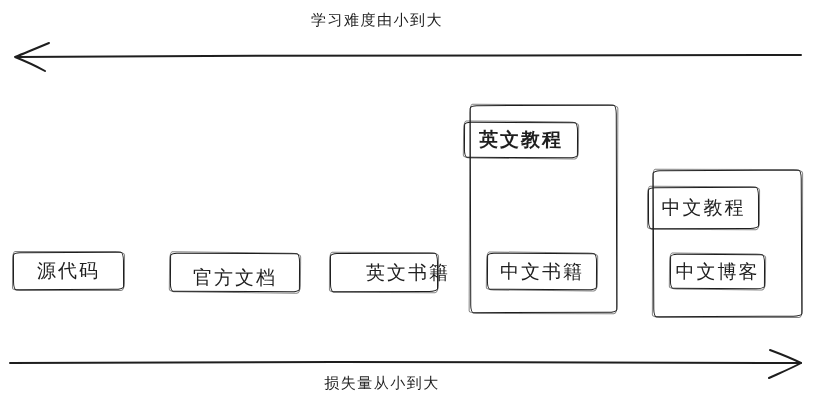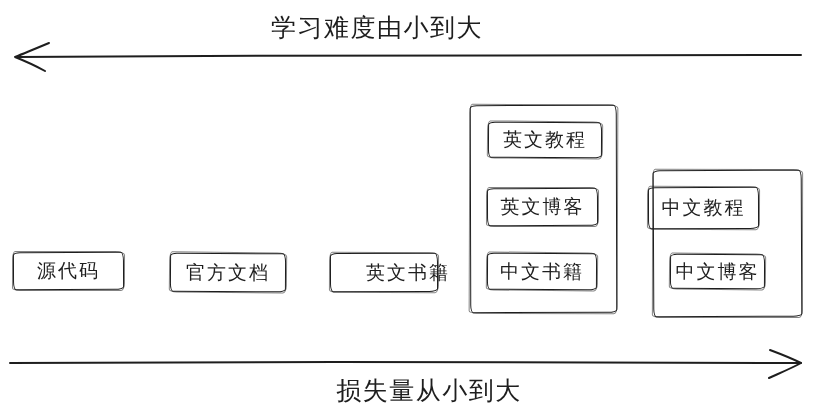--- a/index.html
+++ b/index.html
@@ -8,28 +8,28 @@
     position: relative;
     width: 813px;
     height: 414px;
     background: #ffffff;
     color: #1e1e1e;
     font-family: "Liberation Sans", "DejaVu Sans", sans-serif;
     overflow: hidden;
   }
   .axis-label {
     position: absolute;
-    font-size: 25px;
+    font-size: 15px;
     letter-spacing: 1.5px;
     white-space: nowrap;
     transform: translateX(-50%);
     color: #1e1e1e;
   }
   .axis-label.top { left: 377px; top: 11px; }
-  .axis-label.bottom { left: 382px; top: 374px; margin-left: 47px; }
+  .axis-label.bottom { left: 382px; top: 374px; }
   .arrow-svg { position: absolute; left: 0; display: block; }
   .arrow-svg.top { top: 38px; }
   .arrow-svg.bottom { top: 344px; }
   .arrow-svg path {
     stroke: #1e1e1e;
     stroke-width: 2;
     fill: none;
     stroke-linecap: round;
     stroke-linejoin: round;
   }
@@ -57,29 +57,29 @@
     letter-spacing: 2px;
     white-space: nowrap;
     color: #1e1e1e;
   }
   .rot-a { transform: rotate(-0.25deg); }
   .rot-b { transform: rotate(0.3deg); }
   .rot-c { transform: rotate(-0.15deg); }
 
   
   .box-source-code   { left: 13px;  top: 252px; width: 111px; height: 38px; }
-  .box-official-docs { left: 170px; top: 253px; width: 116px; height: 39px; }
+  .box-official-docs { left: 170px; top: 253px; width: 130px; height: 39px; align-items: flex-end; }
   .box-english-books { left: 330px; top: 253px; width: 108px; height: 39px; padding-left: 48px; }
 
   
   .group-english { left: 470px; top: 105px; width: 147px; height: 208px; }
   .group-chinese { left: 653px; top: 170px; width: 149px; height: 147px; }
 
   
-  .box-english-tutorials { left: 488px; top: 122px; width: 114px; height: 36px; }
+  .box-english-tutorials { left: 464px; top: 122px; width: 114px; height: 36px; font-weight: bold; }
   .box-english-blogs     { left: 487px; top: 188px; width: 111px; height: 38px; }
   .box-chinese-books     { left: 487px; top: 253px; width: 110px; height: 37px; justify-content: center; }
   .box-chinese-tutorials { left: 648px; top: 187px; width: 111px; height: 42px; }
   .box-chinese-blogs     { left: 670px; top: 254px; width: 95px; height: 35px; }
 </style>
 </head>
 <body>
 
 <div class="canvas">
 
@@ -101,23 +101,20 @@
   <div class="sketch-box box-english-books rot-c">
     <span class="label">英文书籍</span>
   </div>
 
   <div class="sketch-box group-english rot-c"></div>
 
   <div class="sketch-box box-english-tutorials rot-b">
     <span class="label">英文教程</span>
   </div>
 
-  <div class="sketch-box box-english-blogs rot-a">
-    <span class="label">英文博客</span>
-  </div>
 
   <div class="sketch-box box-chinese-books rot-b">
     <span class="label">中文书籍</span>
   </div>
 
   <div class="sketch-box group-chinese rot-a"></div>
 
   <div class="sketch-box box-chinese-tutorials rot-c">
     <span class="label">中文教程</span>
   </div>

